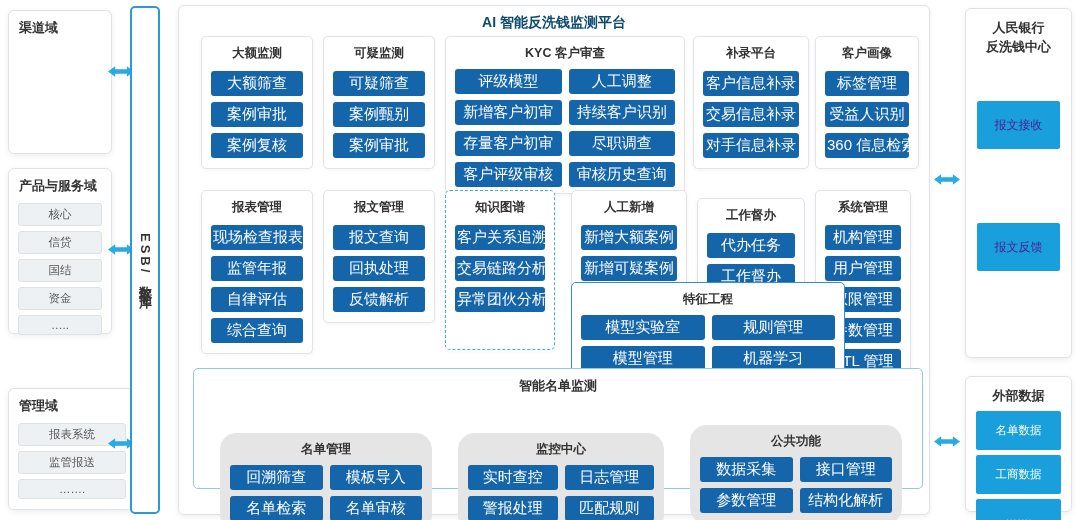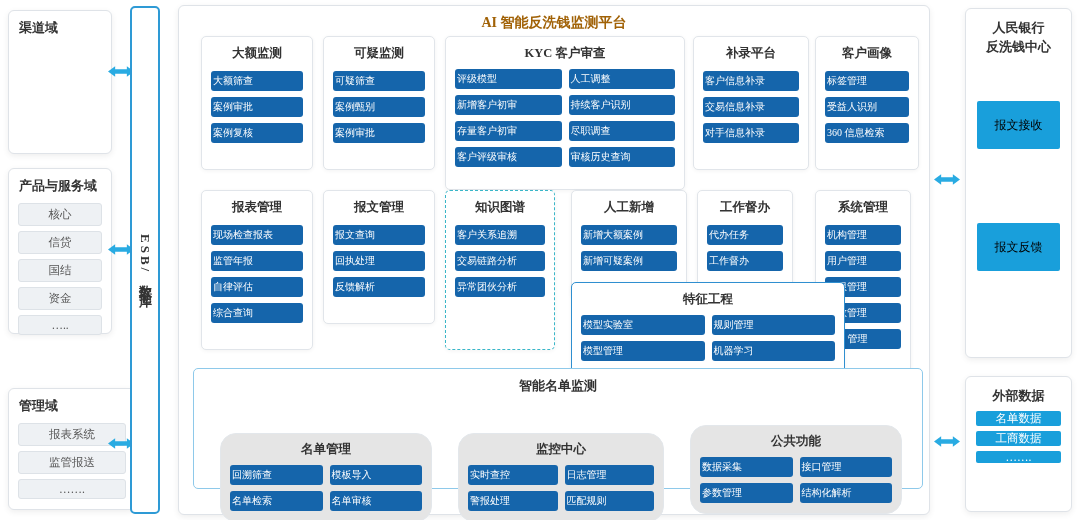--- a/index.html
+++ b/index.html
@@ -1,67 +1,67 @@
 <!DOCTYPE html>
 <html><head>
 <meta charset="utf-8">
 <style>
   html,body{margin:0;padding:0;background:#fff;}
   .stage{
     position:relative;width:1080px;height:520px;background:#ffffff;
-    font-family:Liberation Serif, serif;color:#333;
+    font-family:Liberation Sans, sans-serif;color:#333;
     overflow:hidden;
   }
   .card{
     position:absolute;background:#fff;border:1px solid #dfe3e8;border-radius:6px;
     box-shadow:0 2px 6px rgba(0,0,0,.07);box-sizing:border-box;
   }
   .side-title{font-weight:bold;font-size:13px;color:#333;padding:8px 10px 3px;}
   .vlist{display:block;}
   .gray-item{
     display:block;margin:5px 9px;padding:3px 2px;text-align:center;font-size:11.5px;
     color:#555;background:#eef1f4;border:1px solid #dde2e7;border-radius:3px;white-space:nowrap;
   }
   .module{
     position:absolute;background:#fff;border:1px solid #e1e5ea;border-radius:5px;
-    box-shadow:0 1px 4px rgba(0,0,0,.05);box-sizing:border-box;padding-bottom:20px;
+    box-shadow:0 1px 4px rgba(0,0,0,.05);box-sizing:border-box;padding-bottom:4px;
   }
   .module-title{font-weight:bold;font-size:12.5px;color:#333;text-align:center;padding:8px 2px 3px;white-space:nowrap;}
   .blue-item{
-    display:block;margin:6px 9px;padding:3px 2px;font-size:10px;
+    display:block;margin:6px 9px;padding:3px 2px;text-align:center;font-size:15px;
     color:#fff;background:#1565ab;border-radius:3px;white-space:nowrap;
   }
   .grid2{display:grid;grid-template-columns:1fr 1fr;gap:6px 7px;padding:4px 9px 2px;}
   .grid2 .blue-item{margin:0;}
   .dashed{border:1px dashed #3ab6c8;}
   .feature{border:1px solid #2f8fd0;}
   .bottom-box{border:1px solid #8ec9ea;box-shadow:none;}
   .group{
     position:absolute;background:#e5e5e5;border:1px solid #e3e7eb;border-radius:16px;
     box-sizing:border-box;padding-bottom:8px;margin-top:34px;
   }
   .cyan-item{
-    display:block;margin:5px 10px;padding:0 2px;text-align:center;font-size:11.5px;
+    display:block;margin:5px 10px;padding:12px 2px;text-align:center;font-size:11.5px;
     color:#fff;background:#199fdb;border-radius:2px;white-space:nowrap;
   }
   .cyan-box{
-    position:absolute;left:11px;width:83px;height:48px;background:#199fdb;color:#000000;
+    position:absolute;left:11px;width:83px;height:48px;background:#199fdb;color:#4c1d95;
     display:flex;align-items:center;justify-content:center;font-size:12px;border-radius:2px;
   }
   .esb{
     position:absolute;border:2px solid #2e9ad5;border-radius:5px;background:#fff;
     display:flex;align-items:center;justify-content:center;box-sizing:border-box;
   }
   .esb-text{
     writing-mode:vertical-rl;text-orientation:mixed;font-weight:bold;font-size:13px;
     letter-spacing:3px;color:#333;
   }
   .main-title{
     position:absolute;left:0;right:0;top:8px;text-align:center;font-weight:bold;
-    font-size:14px;color:#a16207;
+    font-size:14px;color:#0c4a6e;
   }
   .section-title{text-align:center;font-weight:bold;font-size:13px;color:#333;padding-top:8px;}
   .group-title{text-align:center;font-weight:bold;font-size:12.5px;color:#333;padding:7px 0 3px;}
   .right-title{font-weight:bold;font-size:13px;text-align:center;padding-top:10px;line-height:1.45;}
   .arrow{position:absolute;width:26px;height:15px;}
   .arrow svg{display:block;width:100%;height:100%;}
 </style>
 </head>
 <body>
 
@@ -193,21 +193,21 @@
     </div>
 
     <div class="module" style="left:392px;top:184px;width:116px">
       <div class="module-title">人工新增</div>
       <div class="vlist">
           <span class="blue-item">新增大额案例</span>
           <span class="blue-item">新增可疑案例</span>
         </div>
     </div>
 
-    <div class="module" style="left:518px;top:184px;width:96px">
+    <div class="module" style="left:518px;top:192px;width:108px">
       <div class="module-title">工作督办</div>
       <div class="vlist">
           <span class="blue-item">代办任务</span>
           <span class="blue-item">工作督办</span>
         </div>
     </div>
 
     <div class="module" style="left:636px;top:184px;width:96px">
       <div class="module-title">系统管理</div>
       <div class="vlist">

